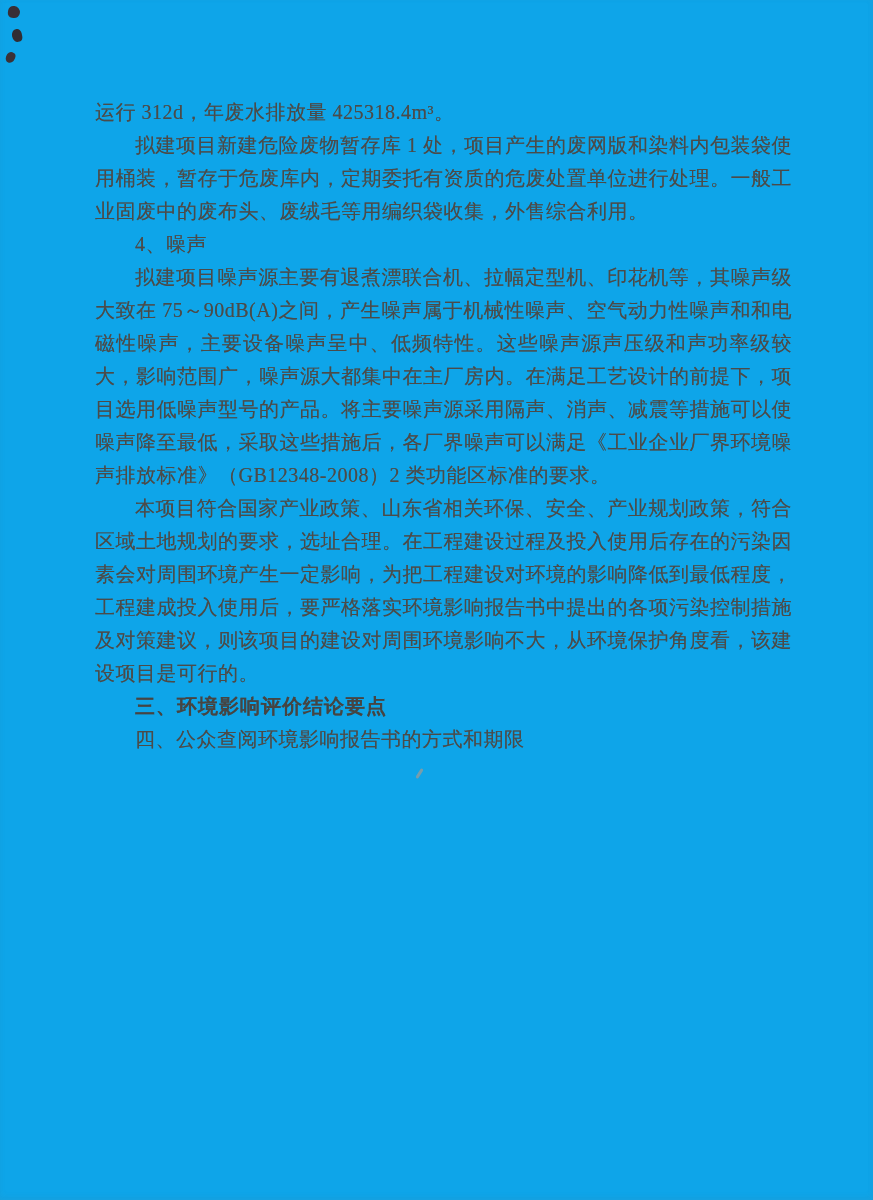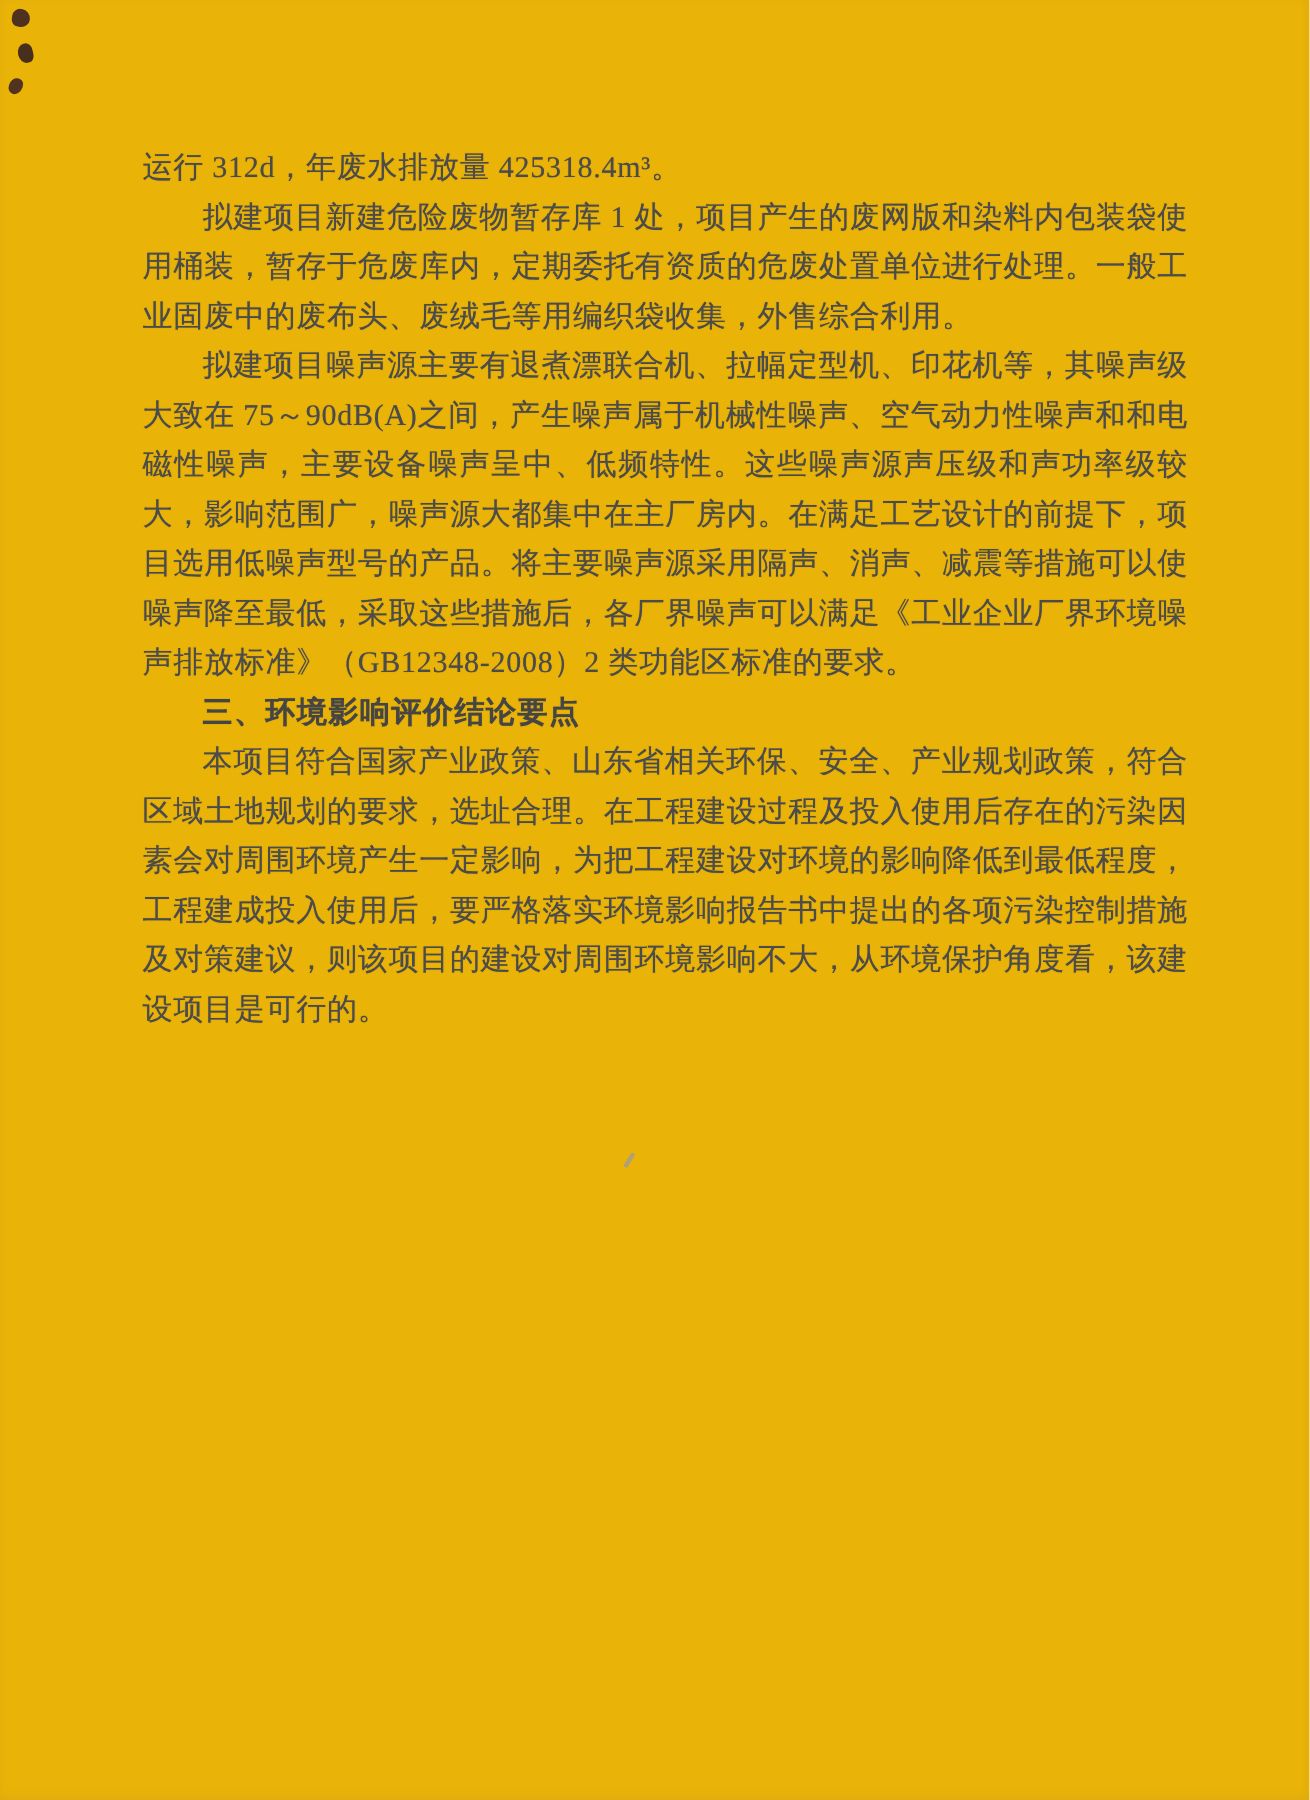--- a/index.html
+++ b/index.html
@@ -4,21 +4,21 @@
 <style>
   html, body {
     margin: 0;
     padding: 0;
     background: #ffffff;
   }
   .page {
     position: relative;
     width: 873px;
     height: 1200px;
-    background: #eab308;
+    background: #0ea5e9;
     overflow: hidden;
     font-family: "Liberation Serif", serif;
     box-shadow: inset 0 -3px 6px rgba(120,120,115,0.07),
                 inset -2px 0 4px rgba(120,120,115,0.04);
   }
   .content {
     position: absolute;
     left: 95px;
     top: 96px;
     width: 697px;
@@ -70,18 +70,20 @@
 <div class="page">
 
   <div class="ink-blot blot-1"></div>
   <div class="ink-blot blot-2"></div>
   <div class="ink-blot blot-3"></div>
   <div class="stray-mark"></div>
 
   <div class="content">
     <p class="para p-noindent">运行 312d，年废水排放量 425318.4m³。</p>
     <p class="para p-indent">拟建项目新建危险废物暂存库 1 处，项目产生的废网版和染料内包装袋使用桶装，暂存于危废库内，定期委托有资质的危废处置单位进行处理。一般工业固废中的废布头、废绒毛等用编织袋收集，外售综合利用。</p>
+    <p class="para p-indent">4、噪声</p>
     <p class="para p-indent">拟建项目噪声源主要有退煮漂联合机、拉幅定型机、印花机等，其噪声级大致在 75～90dB(A)之间，产生噪声属于机械性噪声、空气动力性噪声和和电磁性噪声，主要设备噪声呈中、低频特性。这些噪声源声压级和声功率级较大，影响范围广，噪声源大都集中在主厂房内。在满足工艺设计的前提下，项目选用低噪声型号的产品。将主要噪声源采用隔声、消声、减震等措施可以使噪声降至最低，采取这些措施后，各厂界噪声可以满足《工业企业厂界环境噪声排放标准》（GB12348-2008）2 类功能区标准的要求。</p>
+    <p class="para p-indent">本项目符合国家产业政策、山东省相关环保、安全、产业规划政策，符合区域土地规划的要求，选址合理。在工程建设过程及投入使用后存在的污染因素会对周围环境产生一定影响，为把工程建设对环境的影响降低到最低程度，工程建成投入使用后，要严格落实环境影响报告书中提出的各项污染控制措施及对策建议，则该项目的建设对周围环境影响不大，从环境保护角度看，该建设项目是可行的。</p>
     <p class="para p-indent h-bold">三、环境影响评价结论要点</p>
-    <p class="para p-indent">本项目符合国家产业政策、山东省相关环保、安全、产业规划政策，符合区域土地规划的要求，选址合理。在工程建设过程及投入使用后存在的污染因素会对周围环境产生一定影响，为把工程建设对环境的影响降低到最低程度，工程建成投入使用后，要严格落实环境影响报告书中提出的各项污染控制措施及对策建议，则该项目的建设对周围环境影响不大，从环境保护角度看，该建设项目是可行的。</p>
+    <p class="para p-indent">四、公众查阅环境影响报告书的方式和期限</p>
   </div>
 
 </div>
 
 </body></html>

